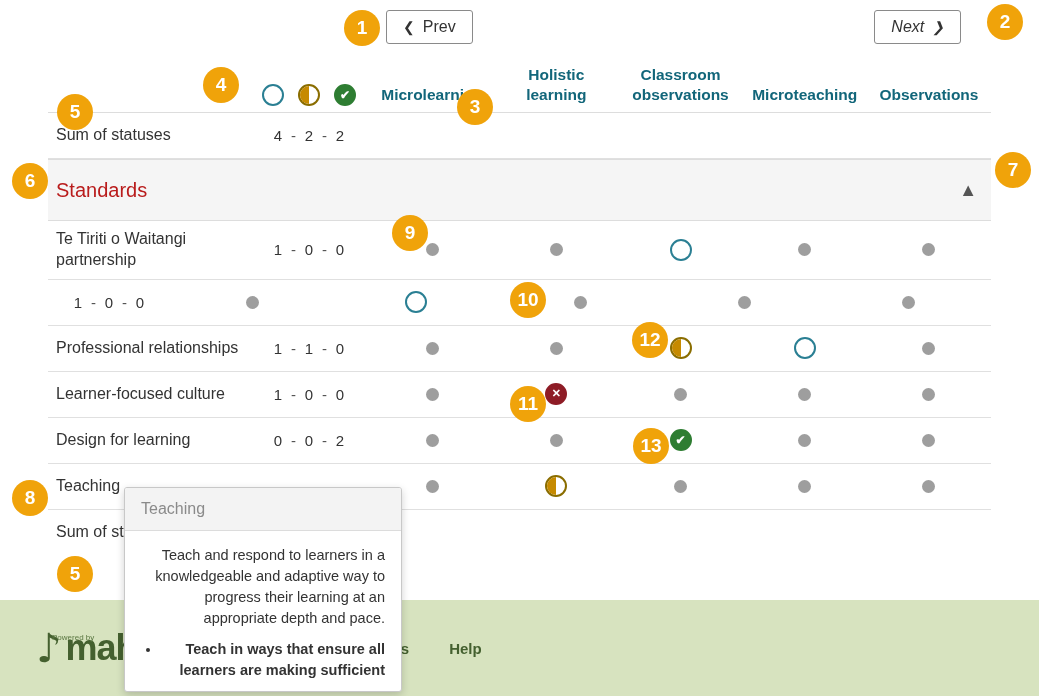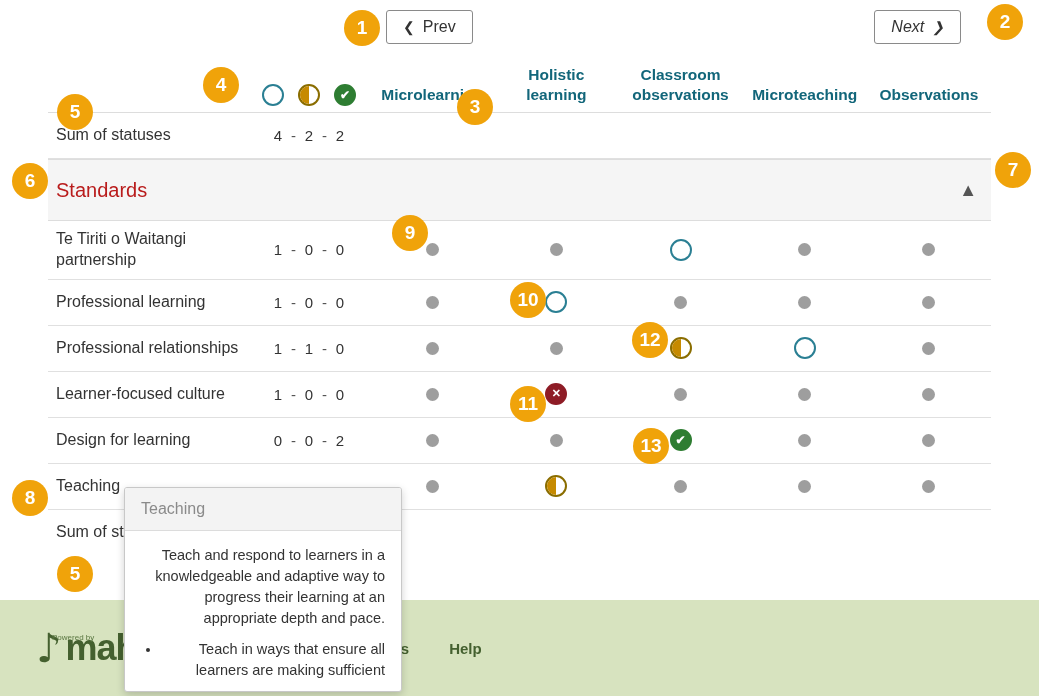--- a/index.html
+++ b/index.html
@@ -251,21 +251,21 @@
     font-size: 14.5px;
     line-height: 1.45;
     color: #333333;
     text-align: right;
   }
   .popover-body p { margin: 0 0 10px 0; }
   .popover-body ul {
     margin: 0;
     padding-left: 20px;
   }
-  .popover-body li { margin-bottom: 4px; }
+  .popover-body li { margin-bottom: 4px; font-weight: bold; }
 
   
   .footer {
     position: absolute;
     left: 0;
     bottom: 0;
     width: 1039px;
     height: 96px;
     background: #d8e4c0;
     background: #d7e3bf;
@@ -396,21 +396,20 @@
       </div>
     <div class="cell-col">
         <span class="ico ico-grey"></span>
       </div>
     <div class="cell-col">
         <span class="ico ico-grey"></span>
       </div>
   </div>
 
   <div class="row">
-    <div class="cell-label">Professional learning</div>
     <div class="cell-counts">
       <span class="cnt">1</span>
       <span class="dash">-</span>
       <span class="cnt">0</span>
       <span class="dash">-</span>
       <span class="cnt">0</span>
     </div>
     <div class="cell-col">
         <span class="ico ico-grey"></span>
       </div>

